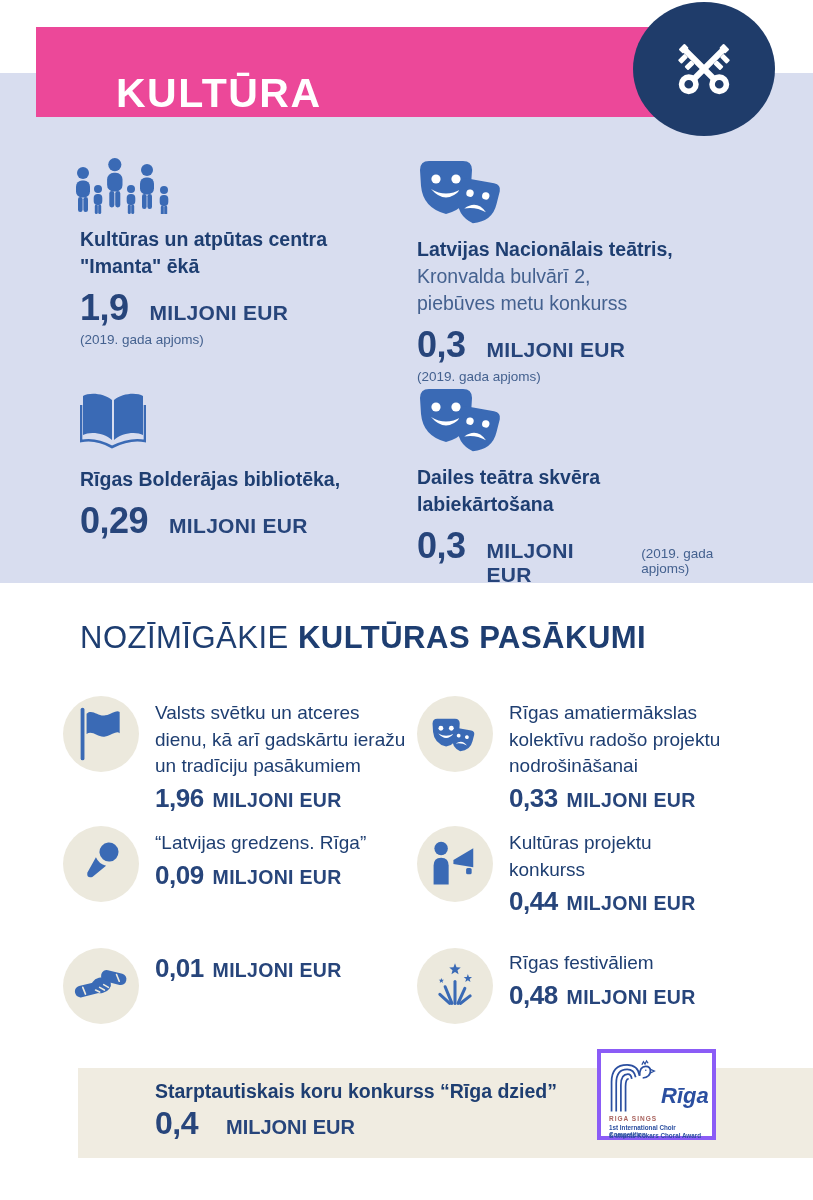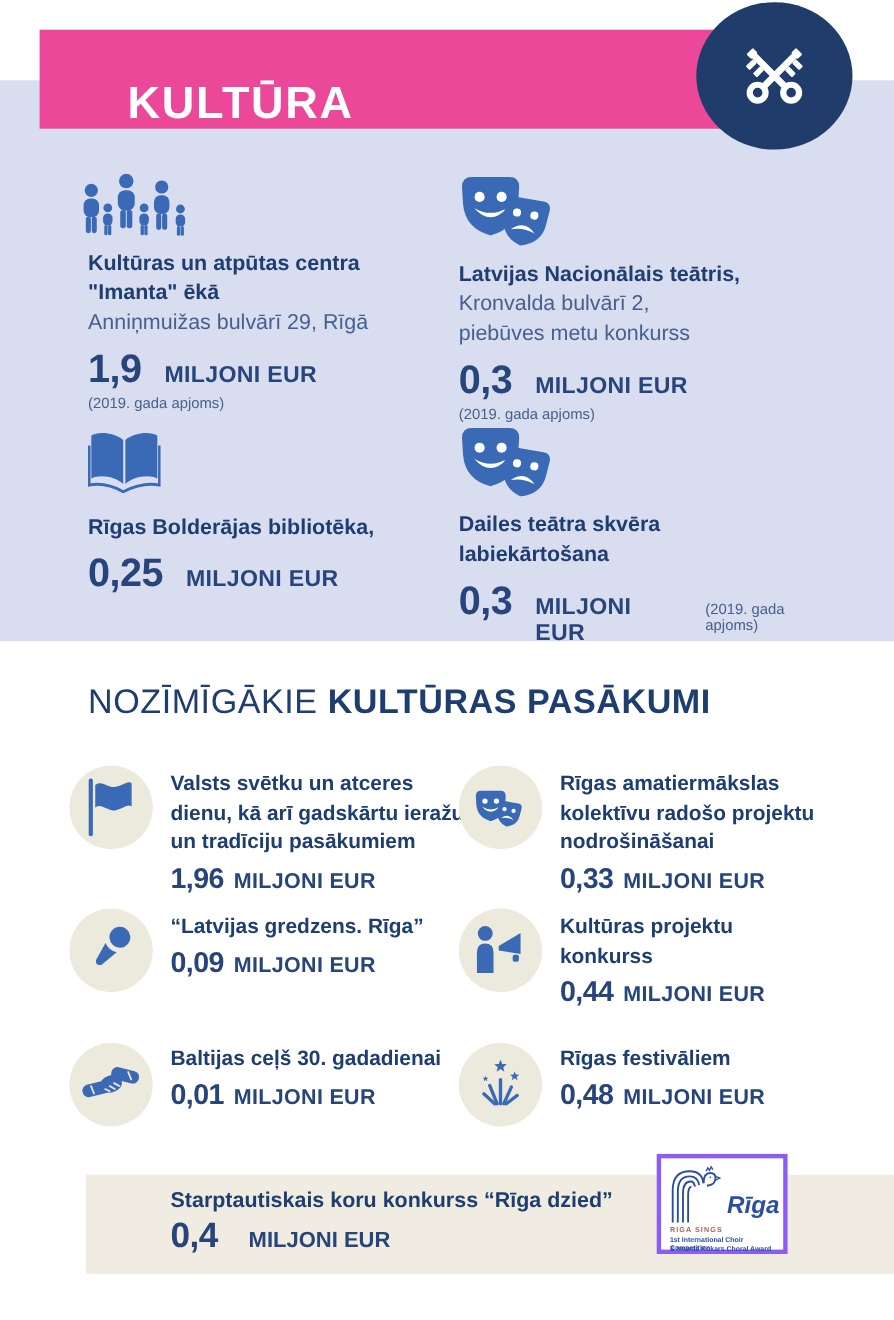--- a/index.html
+++ b/index.html
@@ -25,21 +25,21 @@
 
   
   .section-title{position:absolute;left:80px;top:620px;font-size:31px;color:#1e3e71;letter-spacing:0.5px;white-space:nowrap;}
   .st-light{font-weight:400;}
   .st-bold{font-weight:800;}
 
   
   .event{position:absolute;}
   .ev-circle{position:absolute;left:0;top:0;width:76px;height:76px;border-radius:50%;background:#ece9dd;display:flex;align-items:center;justify-content:center;}
   .ev-text{position:absolute;left:92px;top:4px;width:330px;}
-  .ev-line{font-size:19px;font-weight:700;color:#1e3e71;line-height:26.5px;}
+  .ev-line{font-size:19px;font-weight:400;color:#1e3e71;line-height:26.5px;}
   .ev-val{display:flex;align-items:baseline;gap:9px;margin-top:3px;}
   .ev-amt{font-size:26px;font-weight:800;color:#27457b;letter-spacing:-0.5px;}
   .ev-unit{font-size:19.5px;font-weight:800;color:#27457b;letter-spacing:0.3px;}
 
   
   .bottom-band{position:absolute;left:78px;top:1068px;width:778px;height:90px;background:#f0ece1;}
   .bb-text{position:absolute;left:77px;top:12px;}
   .bb-title{font-size:19.5px;font-weight:700;color:#1e3e71;}
   .bb-val{display:flex;align-items:baseline;gap:28px;margin-top:2px;}
   .bb-amt{font-size:32px;font-weight:800;color:#27457b;letter-spacing:-0.5px;}
@@ -140,21 +140,20 @@
         <g transform="translate(84,28)">
             <circle cx="5" cy="4" r="4"></circle>
             <rect x="0.7" y="9" width="8.6" height="11" rx="4"></rect>
             <rect x="1.8" y="19.5" width="3" height="9.5" rx="1.5"></rect>
             <rect x="5.2" y="19.5" width="3" height="9.5" rx="1.5"></rect>
           </g>
       </svg>
     </div>
     <div class="l b">Kultūras un atpūtas centra</div>
     <div class="l b">"Imanta" ēkā</div>
-    <div class="l r">Anniņmuižas bulvārī 29, Rīgā</div>
     <div class="val">
       <span class="amt">1,9</span>
       <span class="unit">MILJONI EUR</span>
     </div>
     <div class="note">(2019. gada apjoms)</div>
   </div>
 
   <div class="fac" style="left:417px;top:158px;">
     <div class="fac-icon">
       <svg width="92" height="66" viewBox="0 0 92 66">
@@ -174,21 +173,21 @@
   <div class="fac" style="left:80px;top:390px;">
     <div class="fac-icon" style="margin-bottom:16px;">
       <svg width="66" height="60" viewBox="0 0 66 60">
         <path fill="#3a6ab5" d="M32,10 C24,3 9,2 3,6 L3,45 C10,41 25,43 32,50 Z"></path>
         <path fill="#3a6ab5" d="M34,10 C42,3 57,2 63,6 L63,45 C56,41 41,43 34,50 Z"></path>
         <path d="M1,15 V51 Q16,48 32,57 Q50,48 65,51 V15" fill="none" stroke="#3a6ab5" stroke-width="2.6"></path>
       </svg>
     </div>
     <div class="l b">Rīgas Bolderājas bibliotēka,</div>
     <div class="val">
-      <span class="amt">0,25</span>
+      <span class="amt">0,29</span>
       <span class="unit">MILJONI EUR</span>
     </div>
   </div>
 
   <div class="fac" style="left:417px;top:386px;">
     <div class="fac-icon">
       <svg width="92" height="66" viewBox="0 0 92 66">
           <use href="#masks-shape"></use>
         </svg>
     </div>
@@ -296,21 +295,20 @@
             <line x1="32" y1="31" x2="38" y2="34"></line>
             <line x1="38" y1="27" x2="45" y2="31"></line>
             <line x1="44" y1="23" x2="51" y2="27"></line>
             <line x1="13" y1="27" x2="17" y2="37"></line>
             <line x1="63" y1="8" x2="67" y2="18"></line>
           </g>
         </svg>
       </span>
     </div>
     <div class="ev-text" style="top:2px;">
-      <div class="ev-line">Baltijas ceļš 30. gadadienai</div>
       <div class="ev-val">
         <span class="ev-amt">0,01</span>
         <span class="ev-unit">MILJONI EUR</span>
       </div>
     </div>
   </div>
 
   <div class="event" style="left:417px;top:948px;">
     <div class="ev-circle">
       <span>

